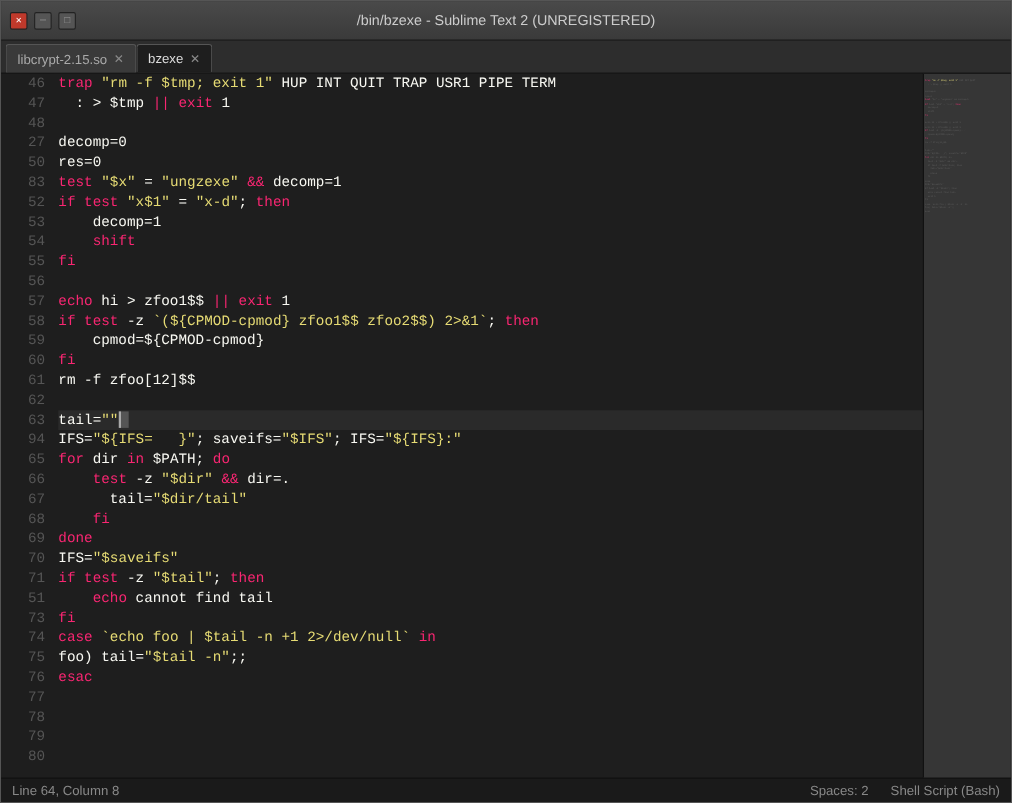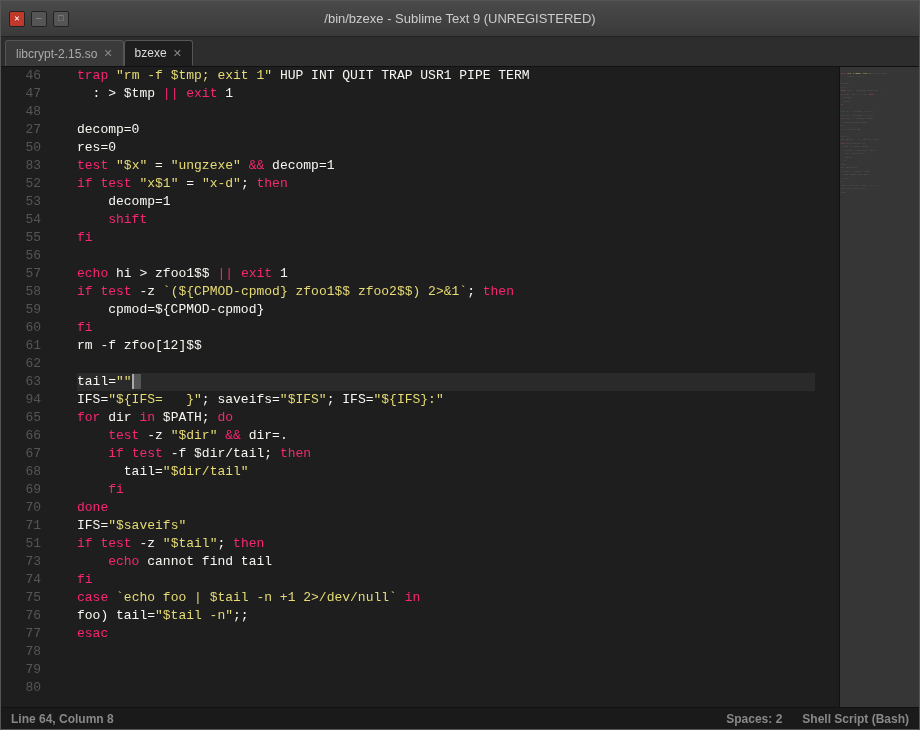--- a/index.html
+++ b/index.html
@@ -99,21 +99,20 @@
       flex: 1;
       background: #1e1e1e;
       overflow: hidden;
       display: flex;
       flex-direction: column;
     }
     .code-content {
       display: flex;
       flex: 1;
       overflow: hidden;
-      gap: 24px;
     }
     .line-numbers {
       width: 48px;
       background: #1e1e1e;
       padding: 0 8px 0 0;
       text-align: right;
       color: #555;
       font-size: 13px;
       line-height: 18px;
       padding-top: 0;
@@ -161,38 +160,37 @@
       background: #1a1a1a;
       height: 22px;
       display: flex;
       align-items: center;
       justify-content: space-between;
       padding: 0 10px;
       color: #888;
       font-size: 12px;
       font-family: Arial, sans-serif;
       border-top: 1px solid #111;
-      font-weight: bold;
     }
     .red { color: #f92672; }
     .yellow { color: #e6db74; }
     .white { color: #f8f8f2; }
   </style>
 </head>
 <body>
 
 <div class="window">
 
   <div class="title-bar">
     <div class="title-bar-buttons">
       <div class="tb-btn close">✕</div>
       <div class="tb-btn minimize">─</div>
       <div class="tb-btn maximize">□</div>
     </div>
-    <span class="title-text">/bin/bzexe - Sublime Text 9 (UNREGISTERED)</span>
+    <span class="title-text">/bin/bzexe - Sublime Text 2 (UNREGISTERED)</span>
   </div>
 
   <div class="tab-bar">
     <div class="tab inactive">
       <span>libcrypt-2.15.so</span>
       <span class="tab-close">✕</span>
     </div>
     <div class="tab active">
       <span>bzexe</span>
       <span class="tab-close">✕</span>
@@ -279,21 +277,20 @@
           <div class="line"></div>
 
           <div class="line current-line"><span class="white">tail=</span><span class="yellow">""</span><span class="white" style="background:#555;border-left:2px solid #aaa"> </span></div>
 
           <div class="line"><span class="white">IFS=</span><span class="yellow">"${IFS=   }"</span><span class="white">; saveifs=</span><span class="yellow">"$IFS"</span><span class="white">; IFS=</span><span class="yellow">"${IFS}:"</span></div>
 
           <div class="line"><span class="red">for</span><span class="white"> dir </span><span class="red">in</span><span class="white"> $PATH; </span><span class="red">do</span></div>
 
           <div class="line"><span class="white">    </span><span class="red">test</span><span class="white"> -z </span><span class="yellow">"$dir"</span><span class="white"> </span><span class="red">&amp;&amp;</span><span class="white"> dir=.</span></div>
 
-          <div class="line"><span class="white">    </span><span class="red">if</span><span class="white"> </span><span class="red">test</span><span class="white"> -f $dir/tail; </span><span class="red">then</span></div>
 
           <div class="line"><span class="white">      tail=</span><span class="yellow">"$dir/tail"</span></div>
 
 
           <div class="line"><span class="white">    </span><span class="red">fi</span></div>
 
           <div class="line"><span class="red">done</span></div>
 
           <div class="line"><span class="white">IFS=</span><span class="yellow">"$saveifs"</span></div>
 

